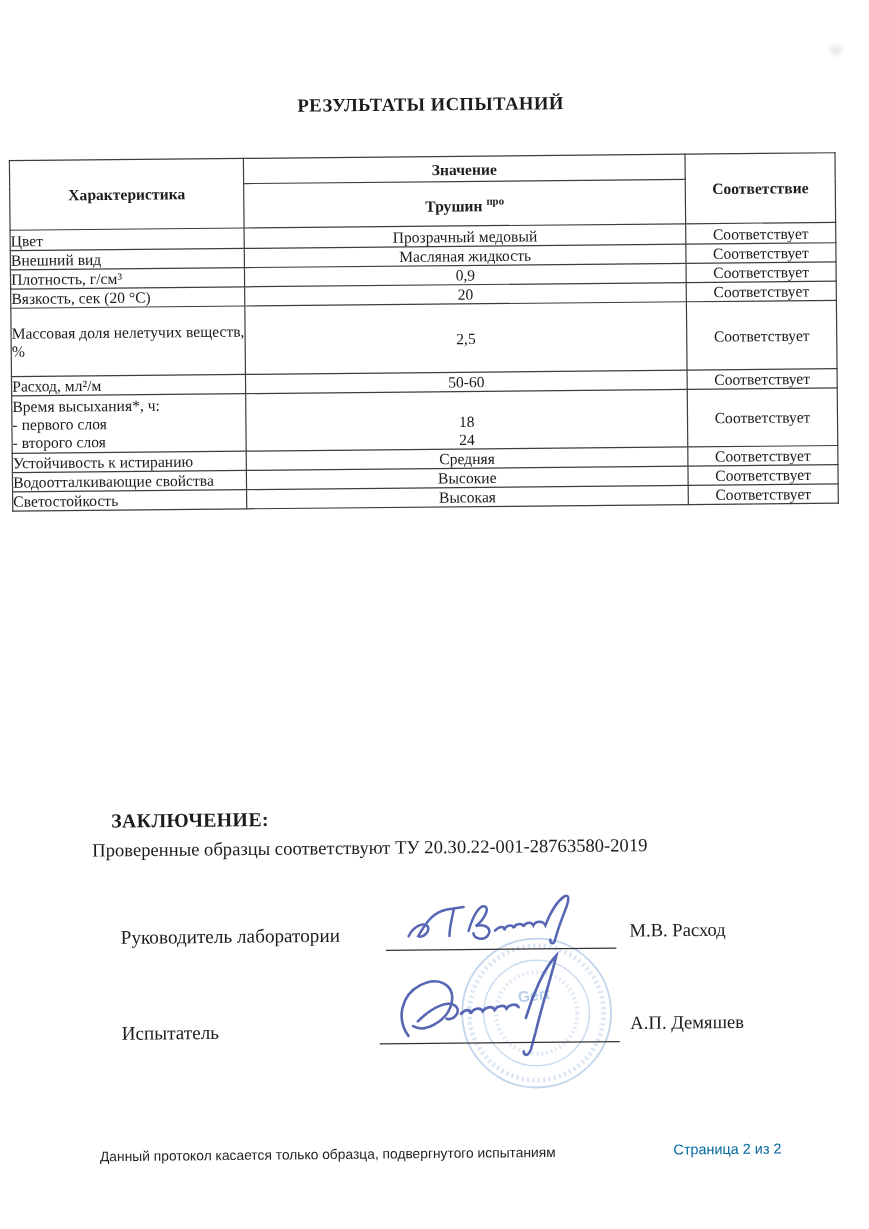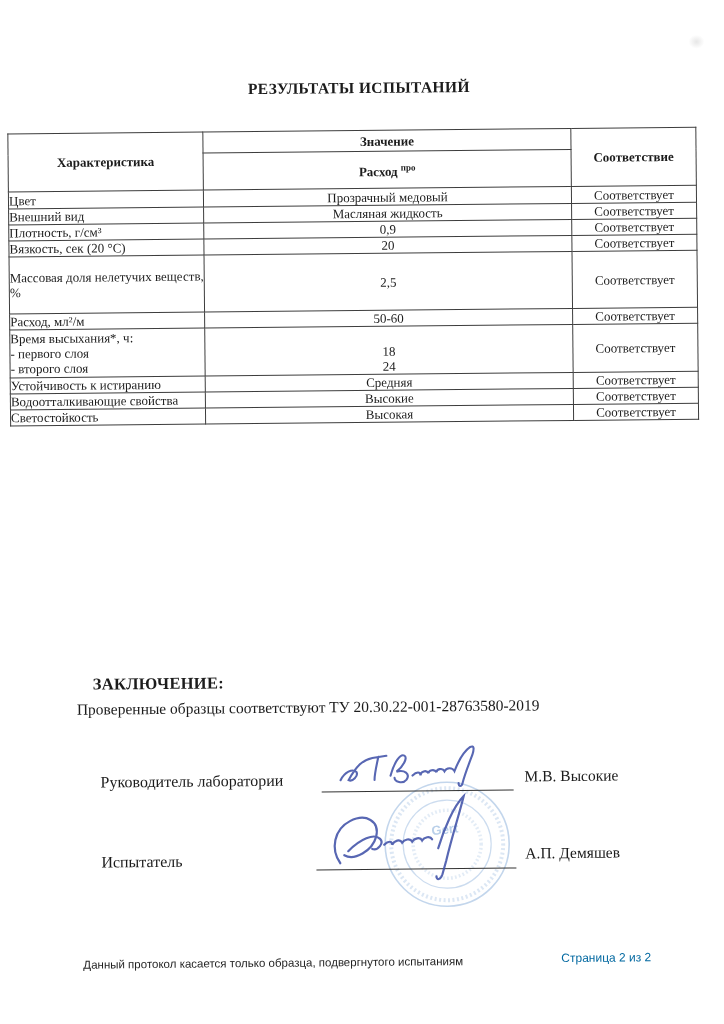--- a/index.html
+++ b/index.html
@@ -106,21 +106,21 @@
         <col style="width:368px">
         <col style="width:125px">
     </colgroup>
     <thead>
       <tr>
         <th class="h-char" rowspan="2">Характеристика</th>
         <th class="h-val">Значение</th>
         <th class="h-comp" rowspan="2">Соответствие</th>
       </tr>
       <tr>
-        <th class="h-prod"><span>Расход</span>&nbsp;<sup>про</sup></th>
+        <th class="h-prod"><span>Трушин</span>&nbsp;<sup>про</sup></th>
       </tr>
     </thead>
     <tbody>
       <tr>
         <td class="c-name">Цвет</td>
         <td class="c-val">Прозрачный медовый</td>
         <td class="c-comp">Соответствует</td>
       </tr>
       <tr>
         <td class="c-name">Внешний вид</td>
@@ -182,21 +182,21 @@
     <circle cx="85" cy="85" r="44" fill="none" stroke="#a3c0e2" stroke-width="1.2" opacity="0.55"></circle>
     <circle cx="85" cy="85" r="34" fill="none" stroke="#a3c0e2" stroke-width="3.5" stroke-dasharray="1.8 2.2" opacity="0.3"></circle>
     <text class="stamp-label" x="70" y="76" transform="rotate(-6 70 76)">Gert</text>
   </svg>
 
   <div class="sig-role sig-role-1">Руководитель лаборатории</div>
   <div class="sig-line sig-line-1"></div>
   <svg class="sig-svg sig-svg-1" width="200" height="55" viewBox="0 0 200 55">
     <path d="M12 40 C16 32 24 28 28 32 C30 36 24 42 20 40 C28 26 34 20 44 18 L58 16 M50 17 C48 26 46 34 46 40 M62 36 C66 22 72 14 76 16 C80 18 74 28 68 32 C76 30 82 34 78 40 C74 45 66 42 66 38 M84 36 C88 32 92 32 92 36 C92 32 98 30 100 34 C100 31 106 29 108 33 C108 30 114 28 116 32 C118 28 124 28 126 32 C130 22 136 12 142 8 C146 6 146 10 144 16 C140 26 136 36 134 44 C133 48 130 48 130 44" fill="none" stroke="#4152a8" stroke-width="2.1" stroke-linecap="round" opacity="0.88"></path>
   </svg>
-  <div class="sig-name sig-name-1">М.В. Высокие</div>
+  <div class="sig-name sig-name-1">М.В. Расход</div>
 
   <div class="sig-role sig-role-2">Испытатель</div>
   <div class="sig-line sig-line-2"></div>
   <svg class="sig-svg sig-svg-2" width="200" height="100" viewBox="0 0 200 100">
     <path d="M14 70 C4 56 8 36 24 28 C40 20 54 28 50 44 C46 58 28 68 18 62 M22 58 C34 46 48 40 54 46 C58 50 52 58 46 56 M58 52 C62 48 66 48 66 52 C68 48 74 46 76 50 C78 47 84 45 86 49 C88 46 94 44 96 48 C98 45 104 43 106 47 M112 56 C118 36 128 14 138 4 C134 20 126 44 120 68 L116 82 C114 88 110 88 110 84" fill="none" stroke="#4152a8" stroke-width="2.2" stroke-linecap="round" opacity="0.88"></path>
   </svg>
   <div class="sig-name sig-name-2">А.П. Демяшев</div>
 
   <div class="footer-note">Данный протокол касается только образца, подвергнутого испытаниям</div>
   <div class="footer-page">Страница 2 из 2</div>

